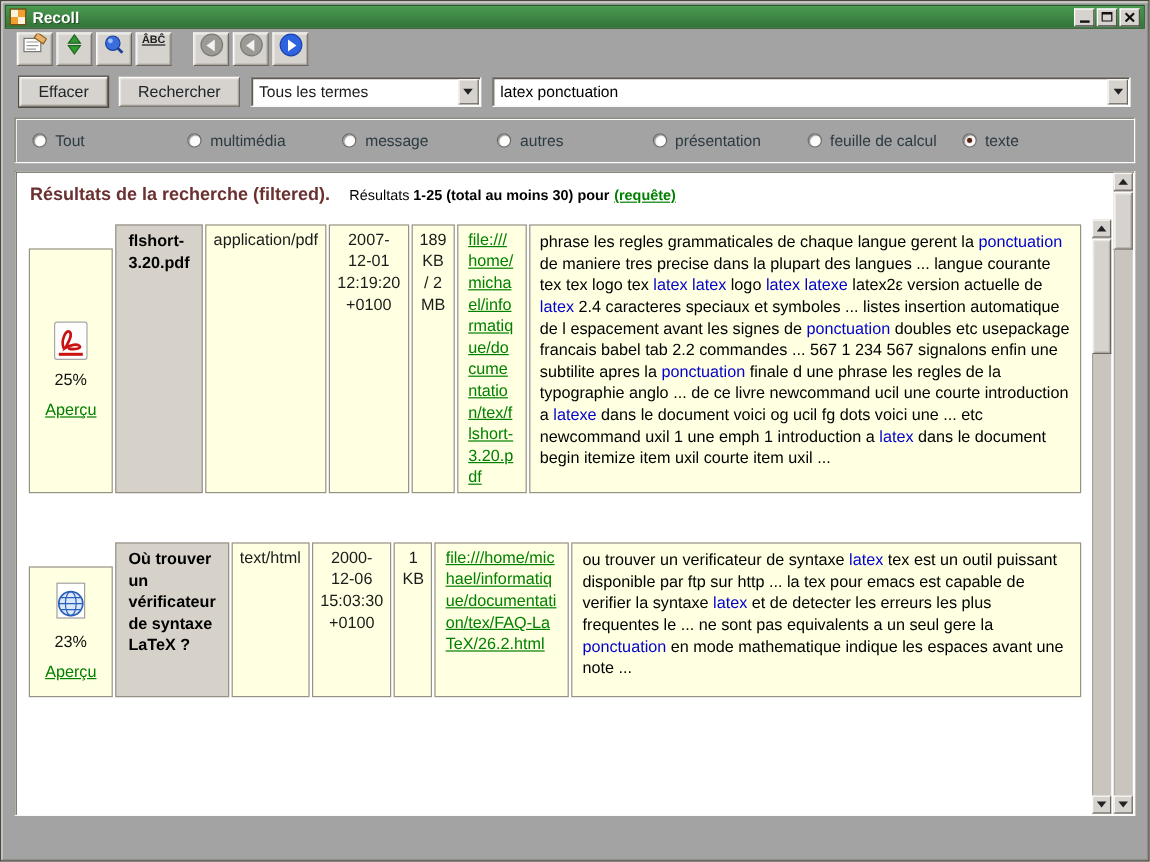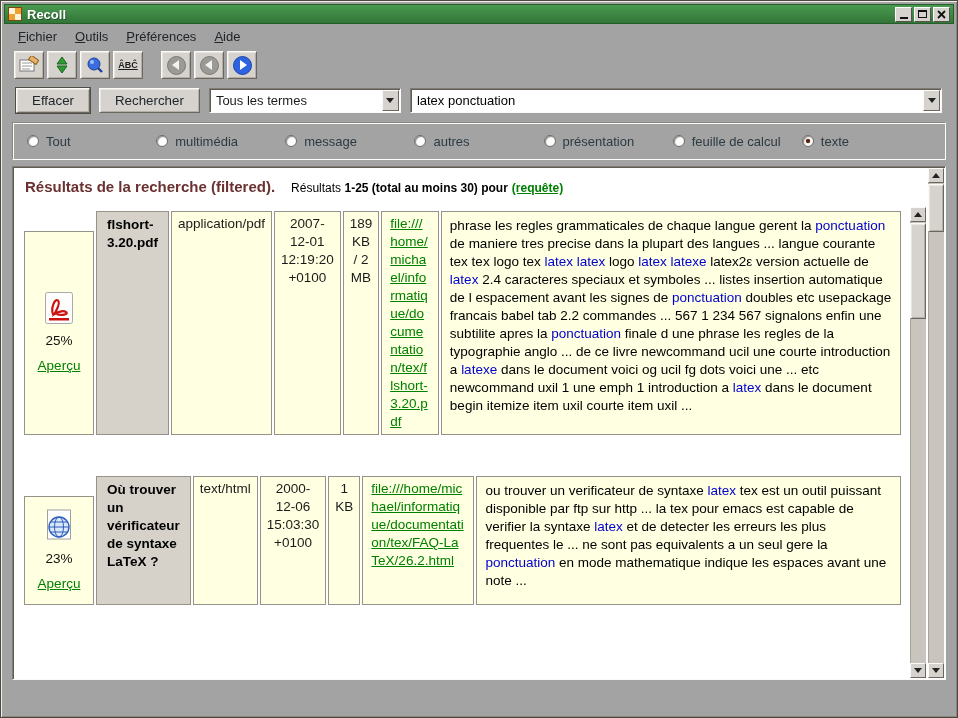--- a/index.html
+++ b/index.html
@@ -23,21 +23,21 @@
   .glyph-max { width:9px; height:8px; border:1px solid #111; border-top-width:2px; }
 
   
   .menubar { height:24px; flex:0 0 24px; display:flex; align-items:center; padding:0 6px; gap:2px; }
   .menu-item { display:inline-block; padding:3px 8px; color:#20262b; }
   .menu-item::first-letter { text-decoration:underline; }
 
   
   .toolbar { height:34px; flex:0 0 34px; display:flex; align-items:center; gap:3px; padding:2px 10px; }
   .tool-gap { width:12px; }
-  .tbtn { width:30px; height:28px; display:flex; align-items:center; justify-content:center;
+  .tbtn { width:30px; height:28px; display:flex; justify-content:center;
           background:#d6d3ce; border:1px solid; border-color:#fbfaf8 #6b675f #6b675f #fbfaf8;
           box-shadow:inset 1px 1px 0 #e9e7e2, inset -1px -1px 0 #b3afa7;text-decoration:underline; }
   .abc-label { font-size:9px; font-weight:bold; letter-spacing:0; color:#222; }
   .nav-circle { width:19px; height:19px; border-radius:50%; display:flex; align-items:center; justify-content:center; }
   .nav-gray { background:#9c9a94; border:1px solid #7c7a74; }
   .nav-blue { background:#2d62e0; border:1px solid #1c44a8; }
   .tri-left  { width:0; height:0; border-top:5px solid transparent; border-bottom:5px solid transparent; border-right:7px solid #f2f2f2; margin-right:2px; }
   .tri-right { width:0; height:0; border-top:5px solid transparent; border-bottom:5px solid transparent; border-left:7px solid #fff; margin-left:2px; }
 
   
@@ -129,26 +129,20 @@
         </span>
       <span class="wbtn">
         <svg width="9" height="9">
             <line x1="1" y1="1" x2="8" y2="8" stroke="#111" stroke-width="1.8"></line>
             <line x1="8" y1="1" x2="1" y2="8" stroke="#111" stroke-width="1.8"></line>
           </svg>
       </span>
     </span>
   </div>
 
-  <div class="menubar">
-    <span class="menu-item">Fichier</span>
-    <span class="menu-item">Outils</span>
-    <span class="menu-item">Préférences</span>
-    <span class="menu-item">Aide</span>
-  </div>
 
   <div class="toolbar">
     <span class="tbtn">
       <svg width="20" height="18">
         <rect x="1" y="4" width="14" height="11" fill="#fff" stroke="#777"></rect>
         <line x1="3" y1="7" x2="13" y2="7" stroke="#999"></line>
         <line x1="3" y1="10" x2="13" y2="10" stroke="#999"></line>
         <line x1="3" y1="13" x2="11" y2="13" stroke="#999"></line>
         <rect x="10" y="1" width="9" height="5" fill="#e8b06a" stroke="#8a6020" transform="rotate(35 14 4)"></rect>
       </svg>

